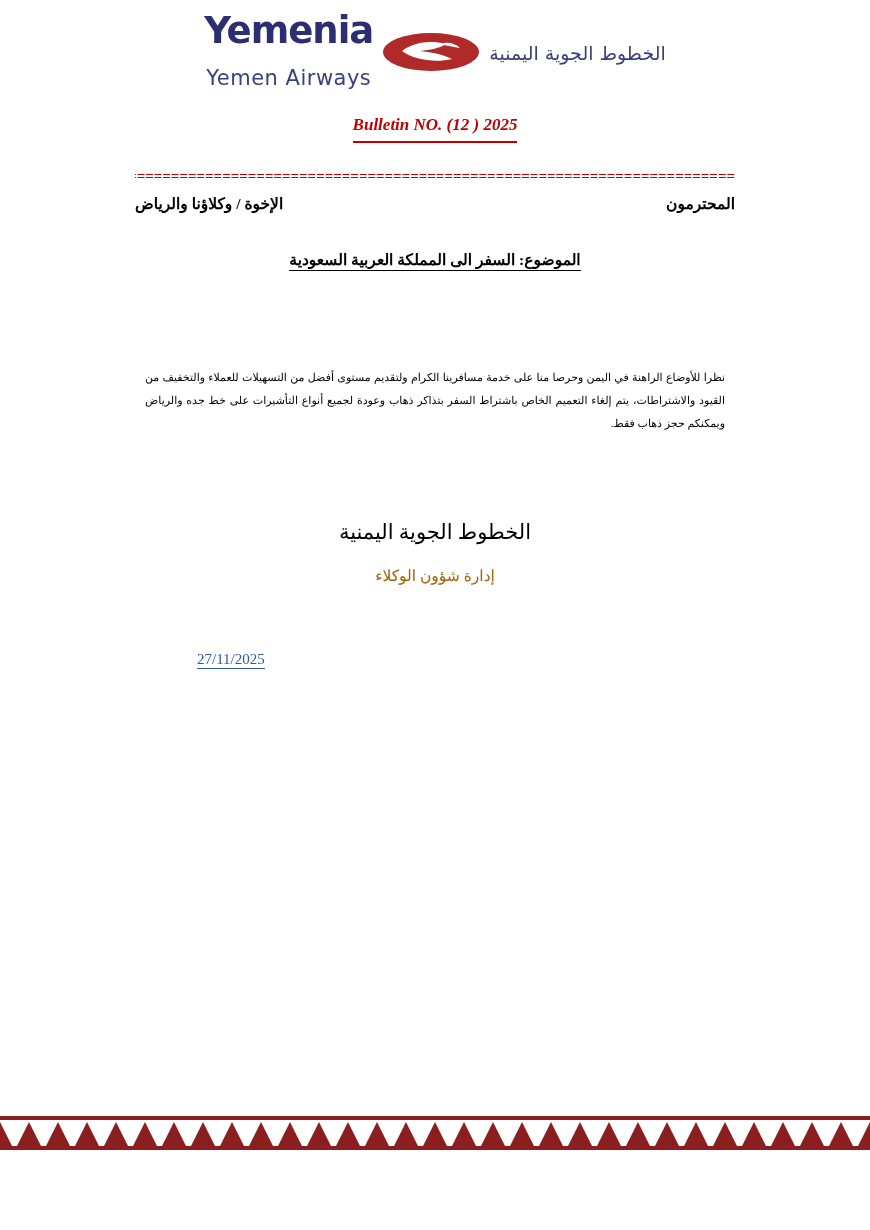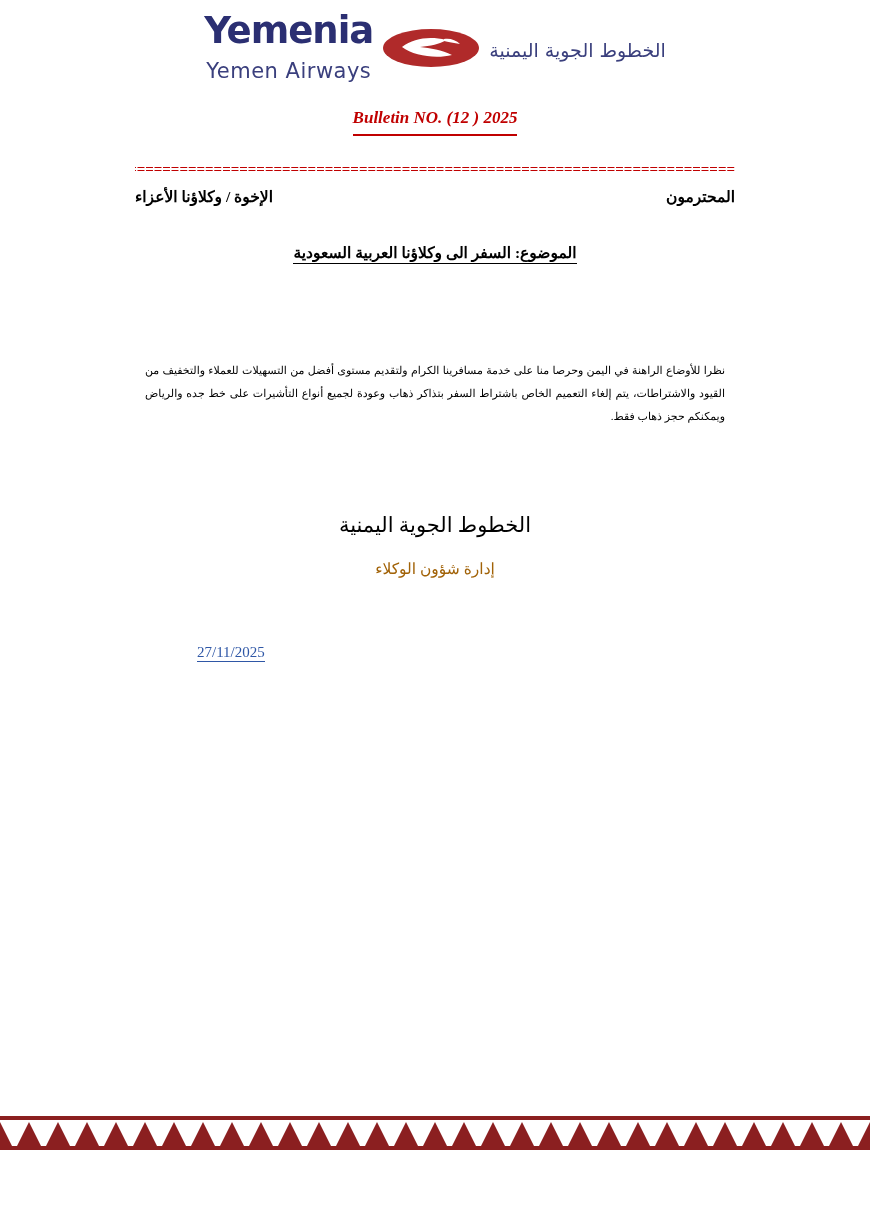--- a/index.html
+++ b/index.html
@@ -41,21 +41,21 @@
     font-family: "DejaVu Sans", sans-serif;
     font-weight: bold;
     font-size: 37px;
     letter-spacing: -1px;
     color: #2b2f72;
   }
   .brand-latin-sub {
     font-family: "DejaVu Sans", sans-serif;
     font-size: 21px;
     color: #3a3f7d;
-    margin-top: 12px;
+    margin-top: 19px;
     letter-spacing: 0.5px;
   }
   .lh-logo {
     width: 96px;
     height: 52px;
     position: relative;
     flex: 0 0 auto;
   }
   .lh-logo .oval {
     position: absolute;
@@ -248,26 +248,26 @@
 
   </div>
 
   <div class="bulletin-wrap">
     <span class="bulletin-no">Bulletin NO. (12 ) 2025</span>
   </div>
 
   <div class="eq-divider">=========================================================================</div>
 
   <div class="salutation-row">
-    <div class="right-part">الإخوة / وكلاؤنا الأعزاء</div>
+    <div class="right-part">الإخوة / وكلاؤنا والرياض</div>
     <div class="left-part">المحترمون</div>
   </div>
 
   <div class="subject-wrap">
-    <span class="subject">الموضوع: السفر الى وكلاؤنا العربية السعودية</span>
+    <span class="subject">الموضوع: السفر الى المملكة العربية السعودية</span>
   </div>
 
   <div class="body-wrap">نظرا للأوضاع الراهنة في اليمن وحرصا منا على خدمة مسافرينا الكرام ولتقديم مستوى أفضل من التسهيلات للعملاء والتخفيف من القيود والاشتراطات، يتم إلغاء التعميم الخاص باشتراط السفر بتذاكر ذهاب وعودة لجميع أنواع التأشيرات على خط جده والرياض ويمكنكم حجز ذهاب فقط.</div>
 
   <div class="sign-wrap">
     <div class="sign-company">الخطوط الجوية اليمنية</div>
     <div class="sign-dept">إدارة شؤون الوكلاء</div>
   </div>
 
   <div class="date-wrap">

